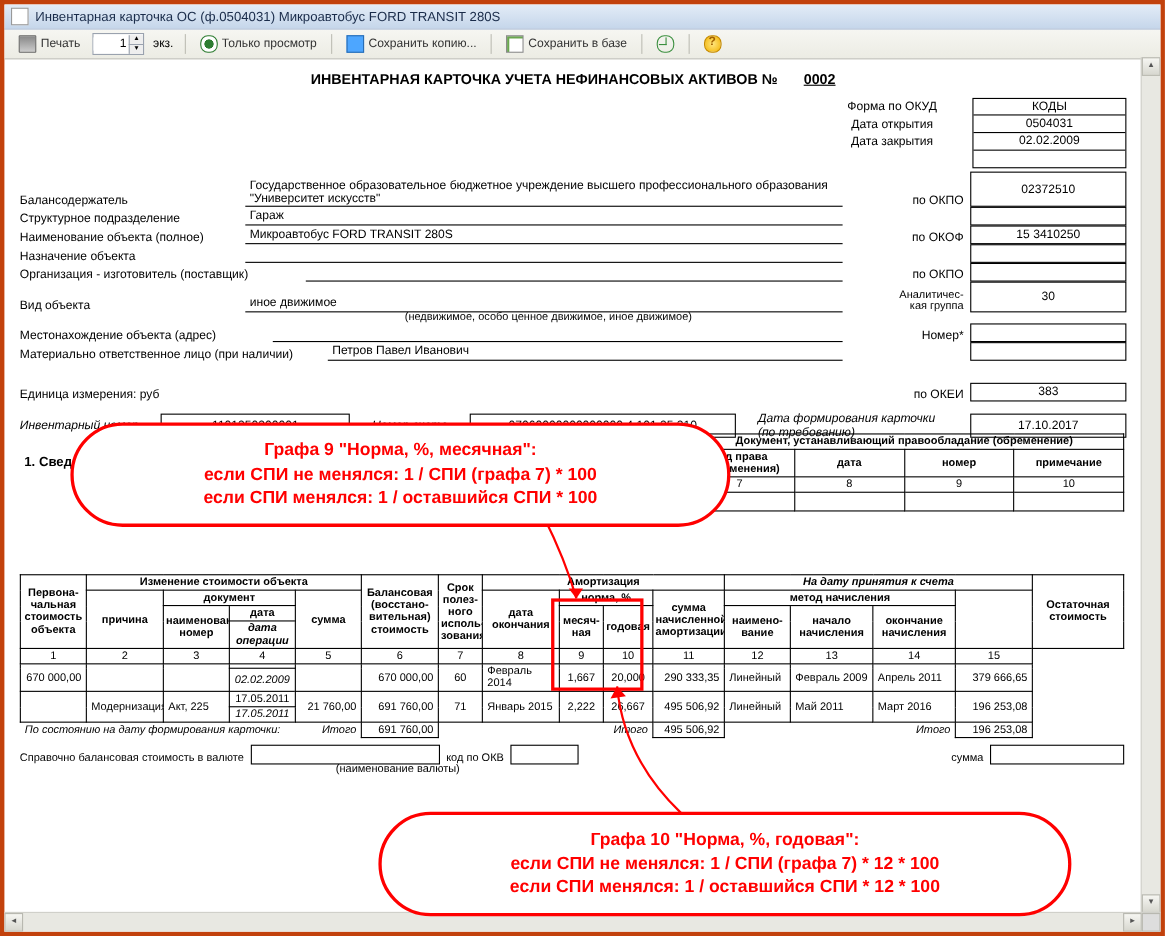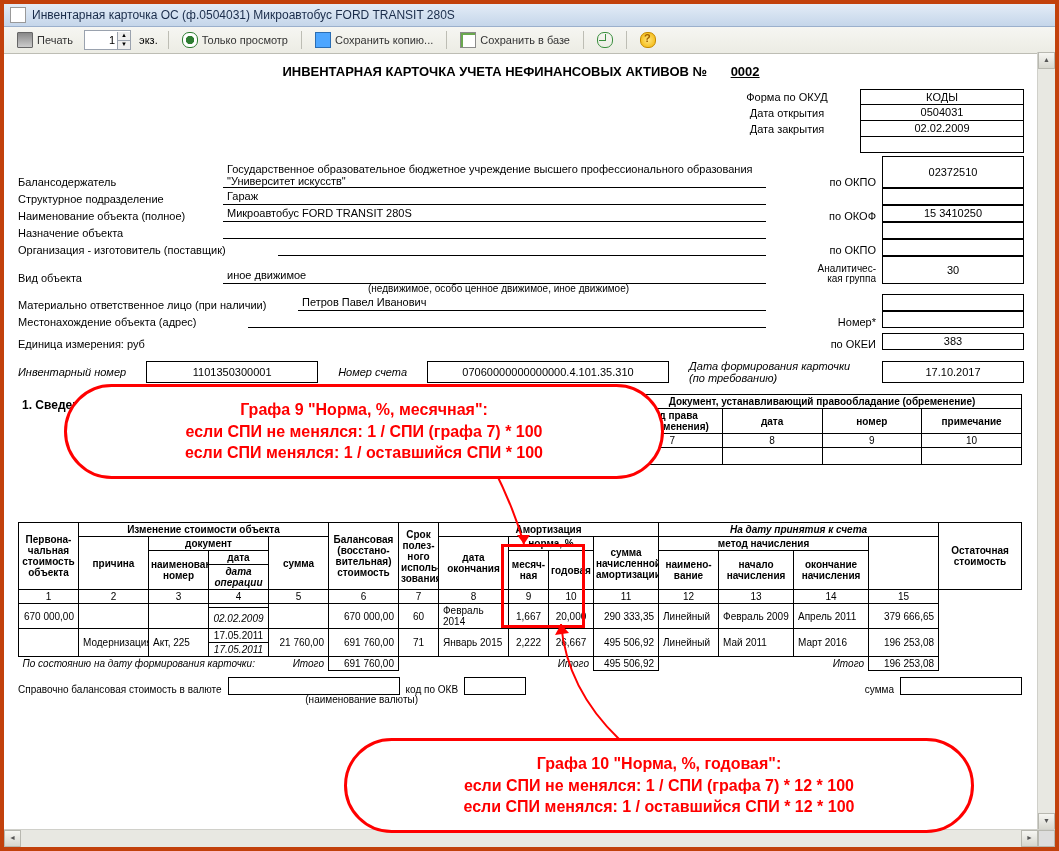--- a/index.html
+++ b/index.html
@@ -24,21 +24,21 @@
 .spin-btns div{width:12px;height:8px;border-left:1px solid #9aa2ae;font-size:6px;line-height:7px;text-align:center;cursor:pointer;background:#eee}
 .spin-btns div:first-child{border-bottom:1px solid #9aa2ae}
 .content{position:absolute;top:50px;left:0;right:17px;bottom:17px;overflow:hidden;padding:8px 14px 0 14px}
 .scroll-v{position:absolute;top:48px;right:0;width:17px;bottom:17px;background:#e8e8e2;border-left:1px solid #d0d0ca}
 .scroll-h{position:absolute;left:0;right:0;bottom:0;height:17px;background:#e8e8e2;border-top:1px solid #d0d0ca}
 .sbtn{width:15px;height:15px;background:linear-gradient(#f6f6f2,#d7d7cf);border:1px solid #b8b8b0;position:absolute;font-size:7px;text-align:center;line-height:13px;color:#555}
 .doc-title{text-align:center;font-weight:bold;font-size:13px;margin:2px 0 10px 0}
 .doc-title .num{text-decoration:underline;margin-left:20px;color:#000}
 .hdr{display:flex}
 .hdr-left{flex:1}
-.hdr-right{width:164px;text-align:center}
+.hdr-right{width:140px;text-align:center}
 .codes-box{border:1px solid #000}
 .codes-box .hd{border-bottom:1px solid #000;font-weight:normal;padding:1px 0;text-align:center}
 .codes-box .cell{border-bottom:1px solid #000;height:15px;line-height:15px;text-align:center;font-size:11px}
 .codes-box .cell:last-child{border-bottom:none}
 .hdr-labels{text-align:center;padding-right:8px;font-size:11px}
 .hdr-labels div{height:16px;line-height:16px}
 .form-row{display:flex;align-items:flex-end;font-size:11px;min-height:16px}
 .form-row .lab{width:205px;flex-shrink:0}
 .form-row .val{flex:1;border-bottom:1px solid #000;padding:0 4px;min-height:14px}
 .form-row .code-lab{width:110px;text-align:right;padding-right:6px;flex-shrink:0}
@@ -167,32 +167,32 @@
       <div class="code-box"></div>
     </div>
     <div class="form-row">
       <div class="lab">Вид объекта</div>
       <div class="val">иное движимое</div>
       <div class="code-lab" style="line-height:10px;font-size:10px">Аналитичес-<br>кая группа</div>
       <div class="code-box" style="height:26px;line-height:26px">30</div>
     </div>
     <div class="subnote" style="margin-left:205px;margin-right:250px">(недвижимое, особо ценное движимое, иное движимое)</div>
     <div class="form-row">
+      <div class="lab" style="width:230px">Местонахождение объекта (адрес)</div>
+      <div class="val"></div>
+      <div class="code-lab">Номер*</div>
+      <div class="code-box"></div>
+    </div>
+    <div class="form-row">
       <div class="lab" style="width:280px">Материально ответственное лицо (при наличии)</div>
       <div class="val">Петров Павел Иванович</div>
       <div class="code-lab"></div>
         <div class="code-box"></div>
     </div>
-    <div class="form-row">
-      <div class="lab" style="width:230px">Местонахождение объекта (адрес)</div>
-      <div class="val"></div>
-      <div class="code-lab">Номер*</div>
-      <div class="code-box"></div>
-    </div>
-    <div class="form-row" style="margin-top:5px">
+    <div class="form-row" style="margin-top:20px">
       <div class="lab">Единица измерения: руб</div>
       <div style="flex:1"></div>
       <div class="code-lab">по ОКЕИ</div>
       <div class="code-box">383</div>
     </div>
 
     <div class="triple">
       <div class="lab">Инвентарный номер</div>
       <div class="box">1101350300001</div>
       <div class="lab">Номер счета</div>

